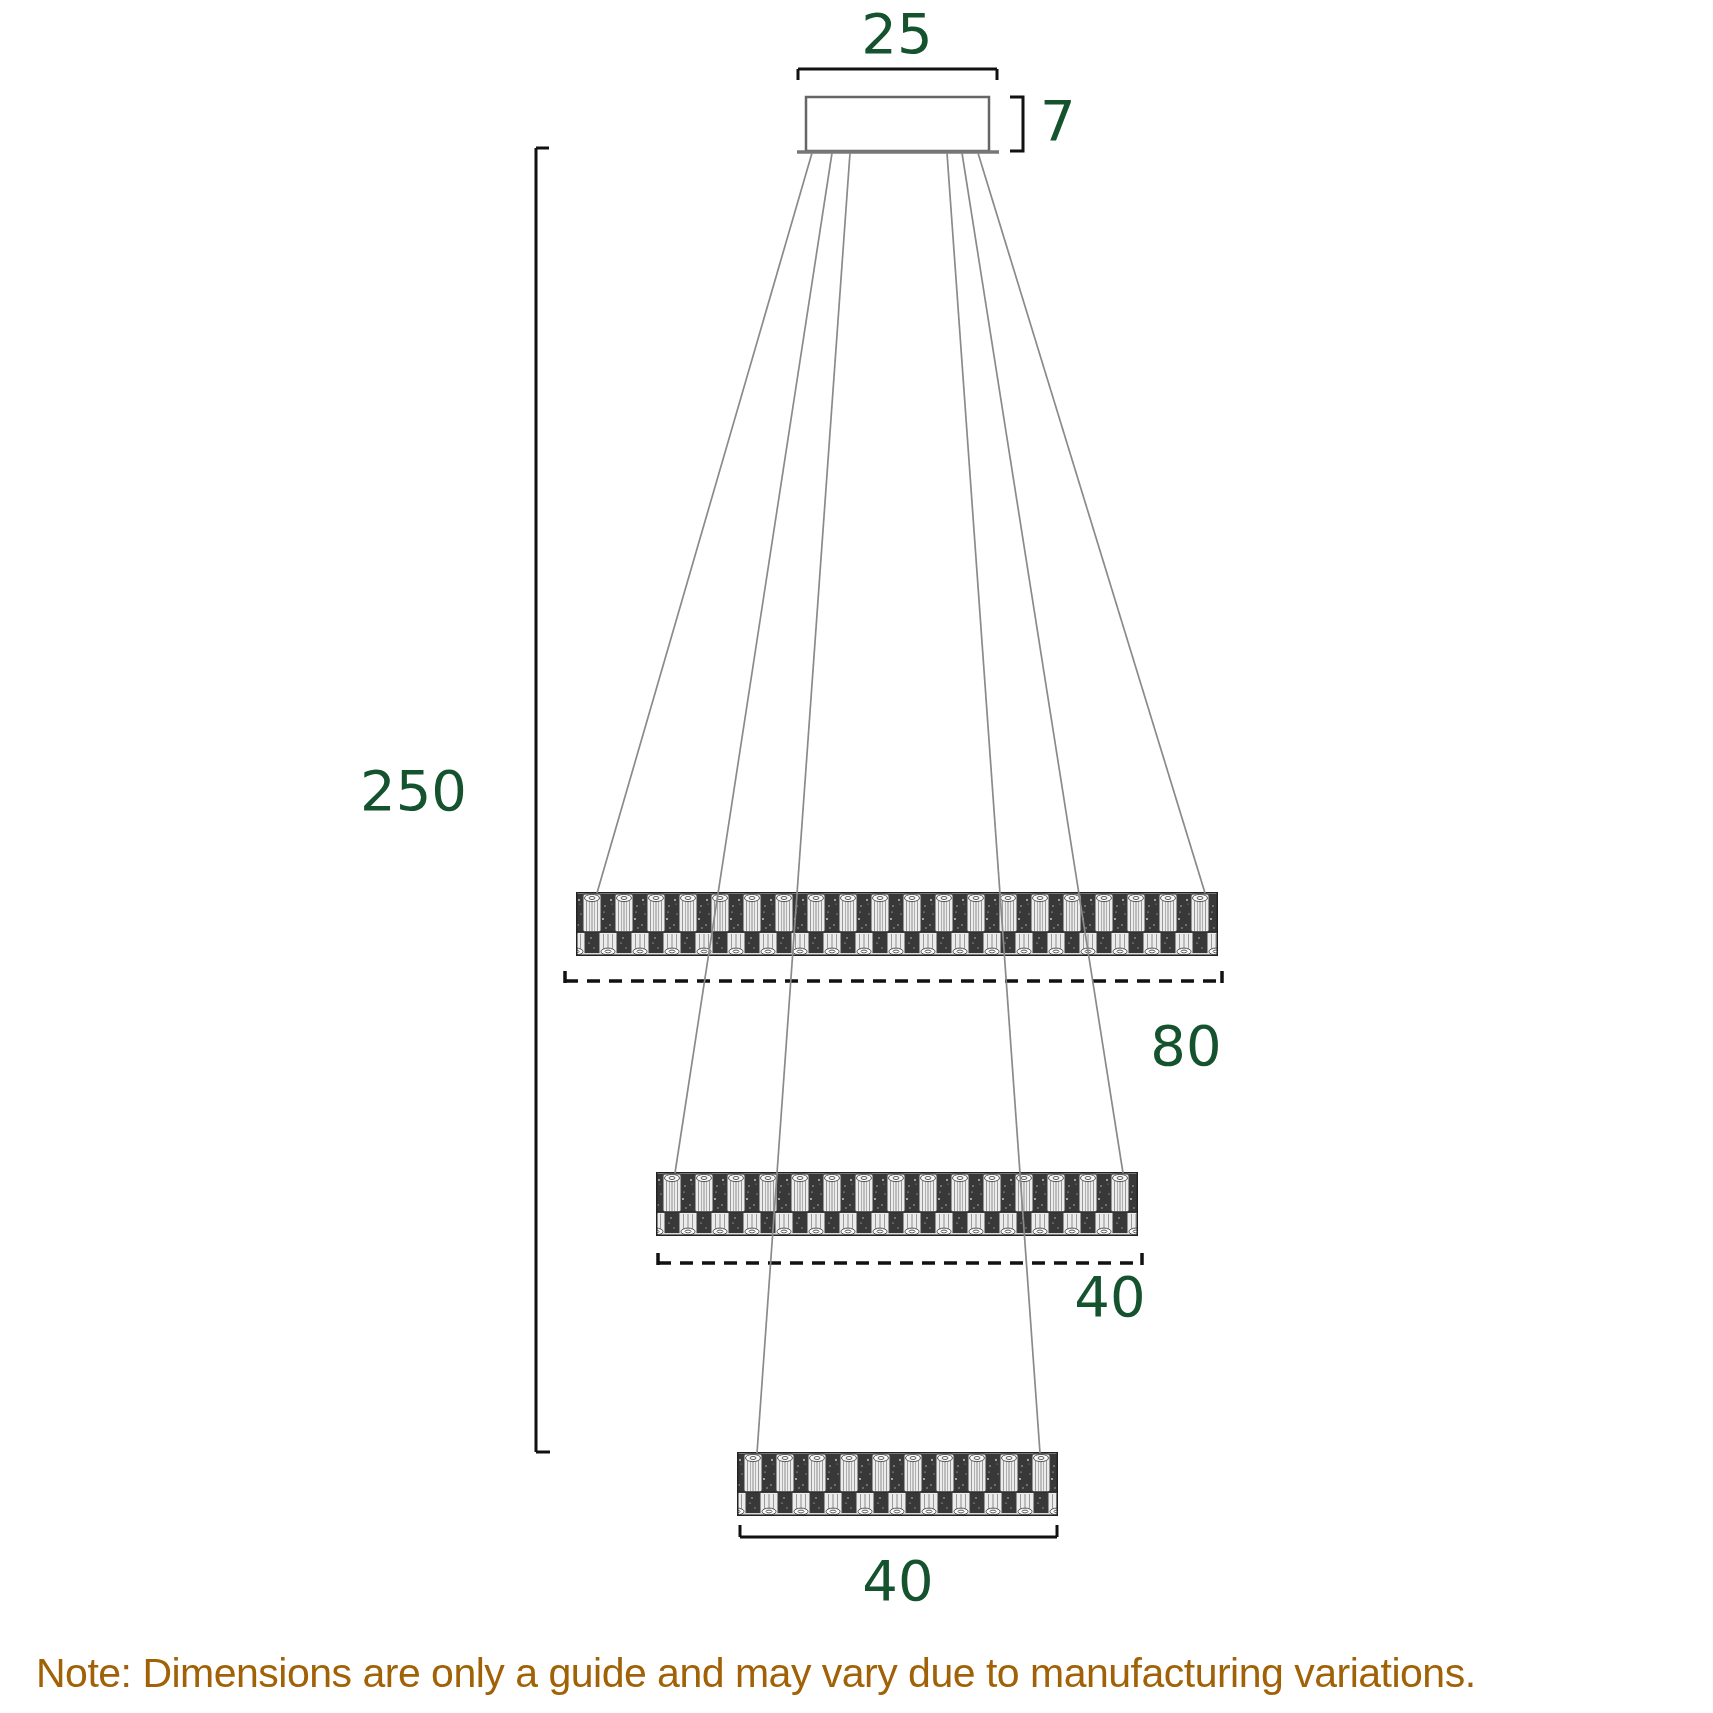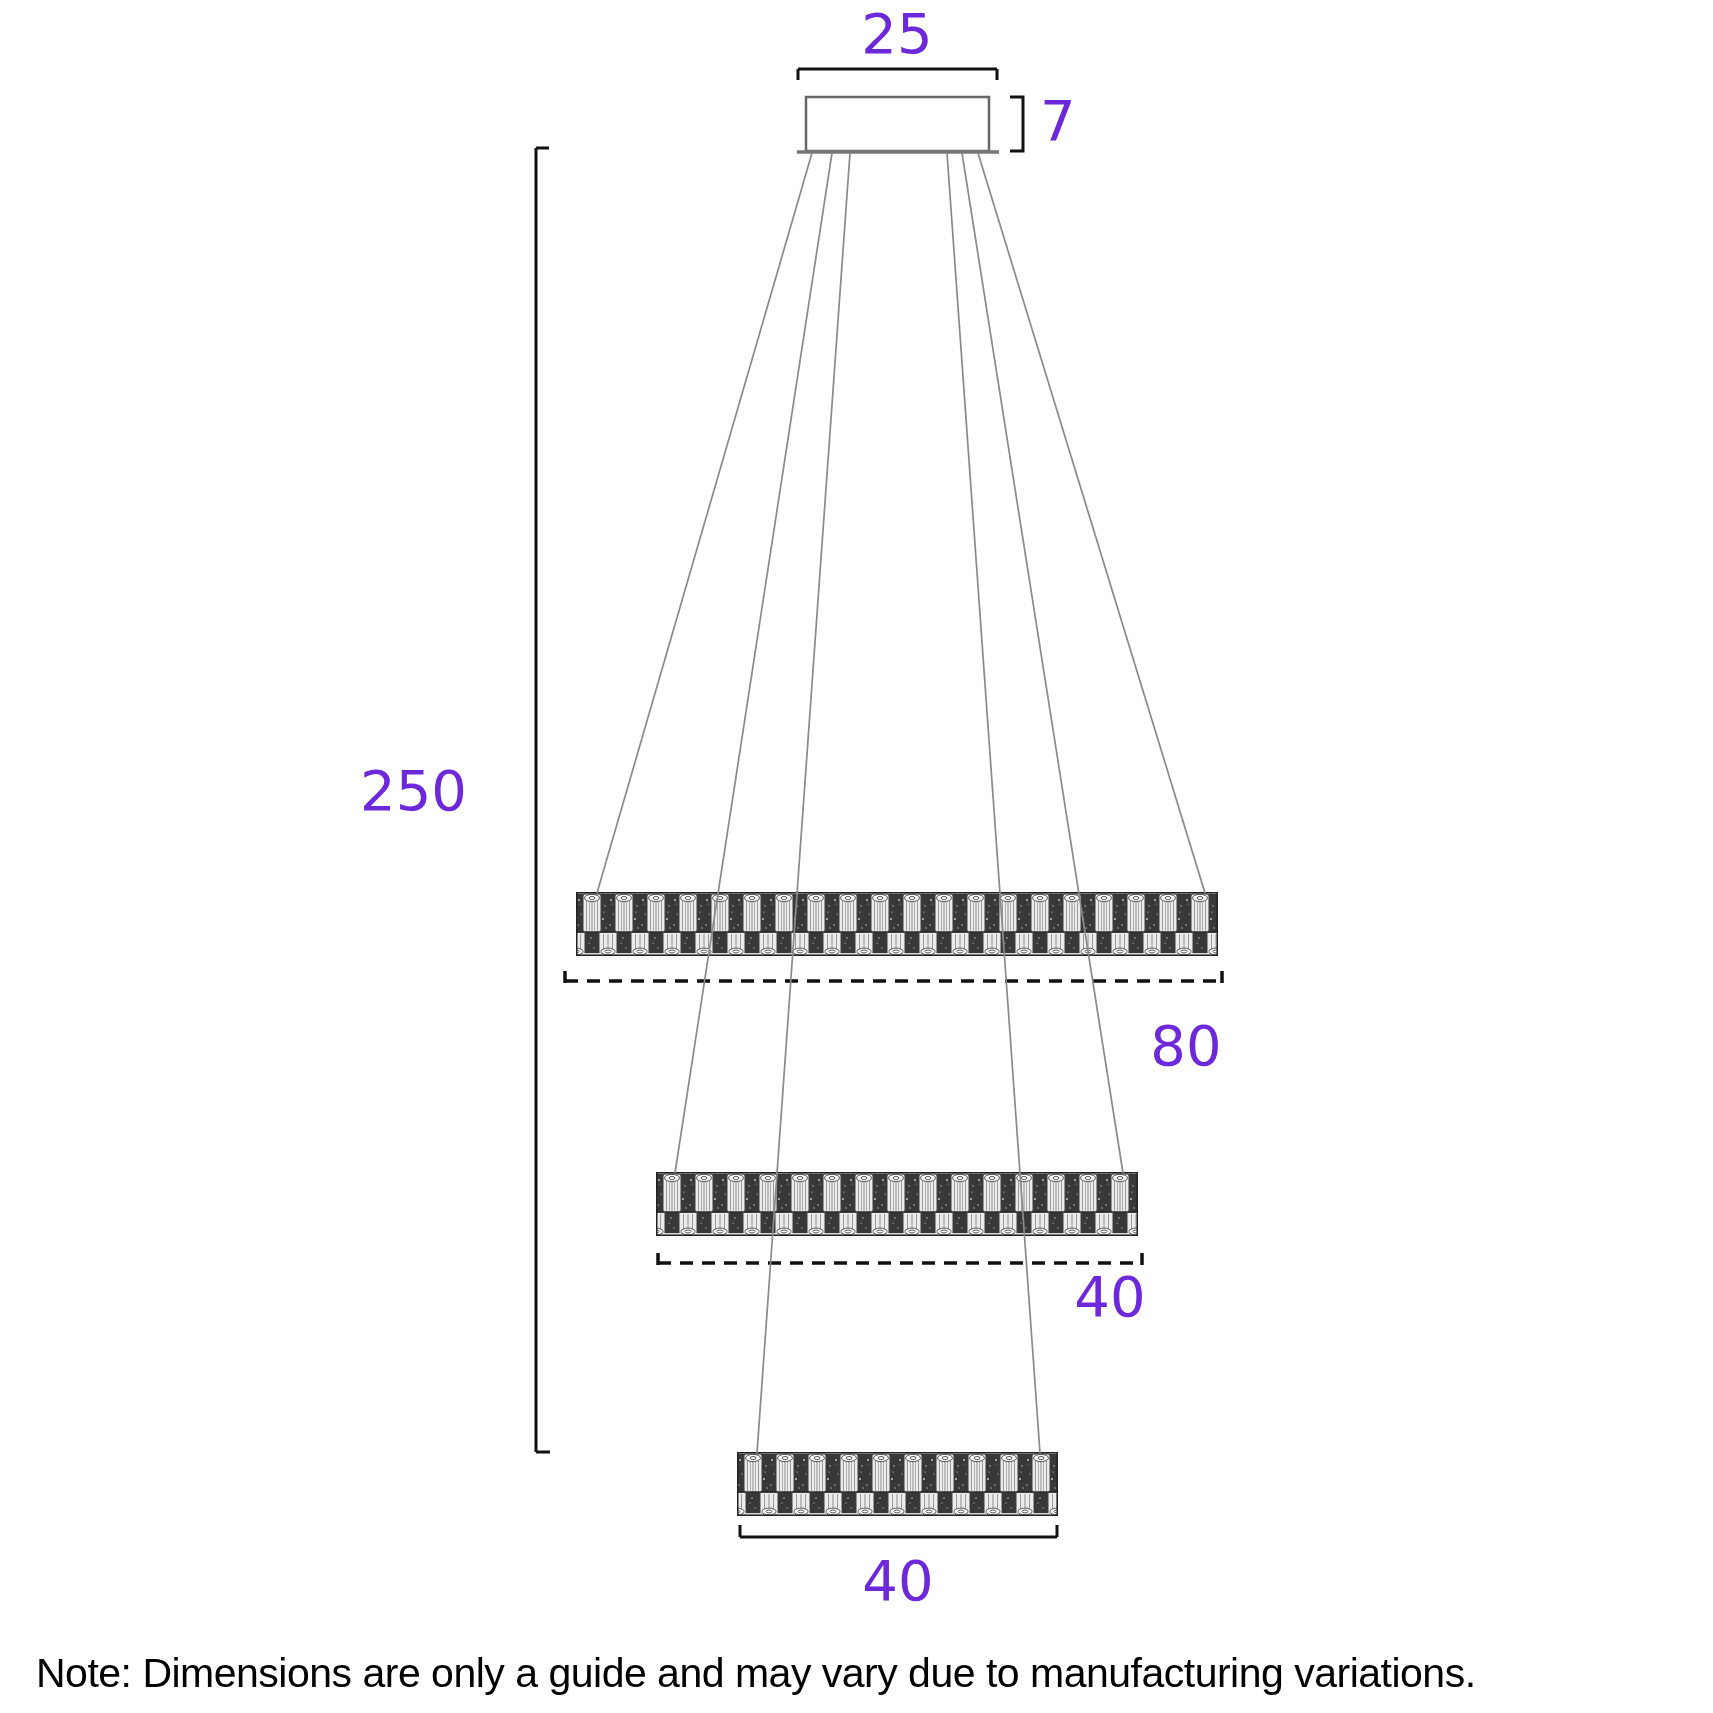--- a/index.html
+++ b/index.html
@@ -6,31 +6,31 @@
   .canvas{
     position:relative;
     width:1713px;height:1713px;
     background:#ffffff;
     font-family:"DejaVu Sans", sans-serif;
     overflow:hidden;
   }
   svg.layer{position:absolute;left:0;top:0;}
   .dim-label{
     position:absolute;
-    color:#6d28d9;
+    color:#14532d;
     font-family:"DejaVu Sans", sans-serif;
     font-size:56px;
     line-height:1;
     white-space:nowrap;
   }
   .centered{transform:translateX(-50%);}
   .note{
     position:absolute;
     left:36px;top:1650px;
-    color:#000000;
+    color:#a16207;
     font-family:"Liberation Sans", sans-serif;
     font-size:41px;
     letter-spacing:-0.5px;
     white-space:nowrap;
   }
 </style>
 </head>
 <body>
 
 <div class="canvas">

